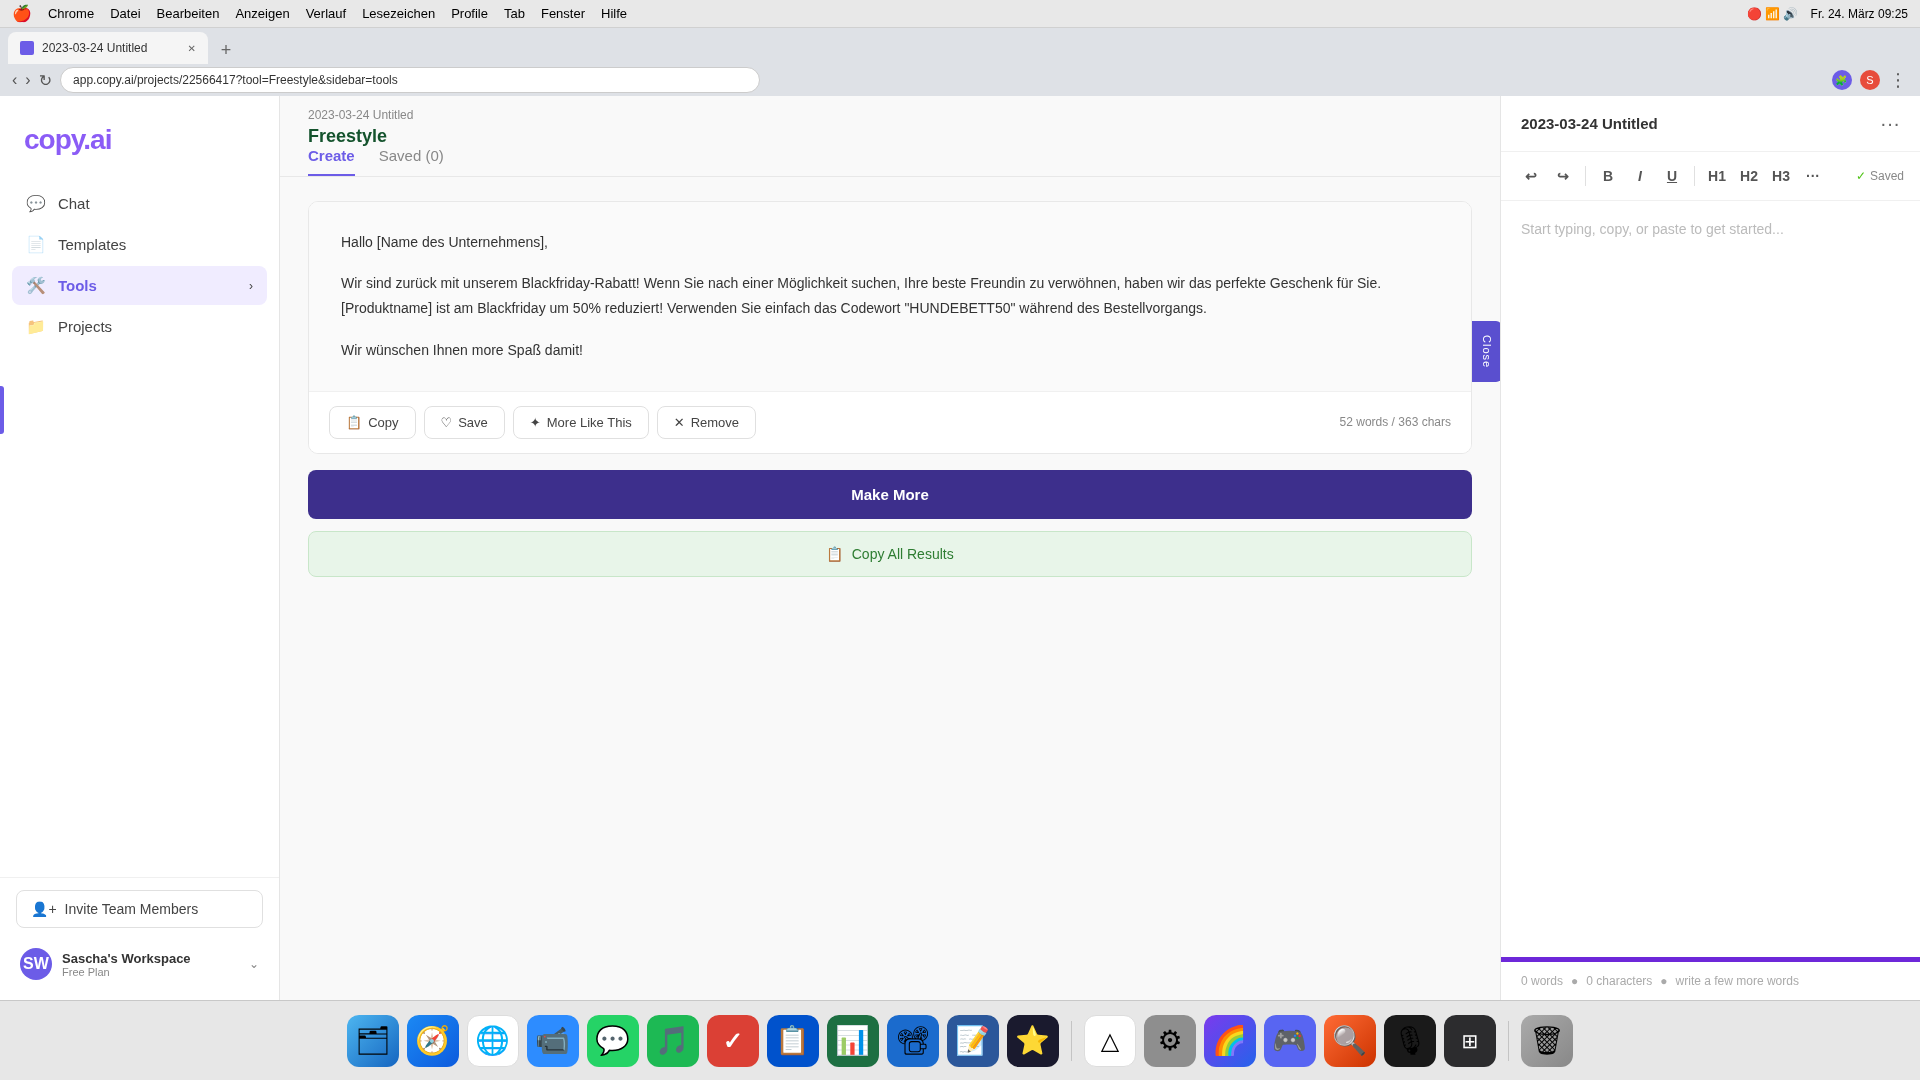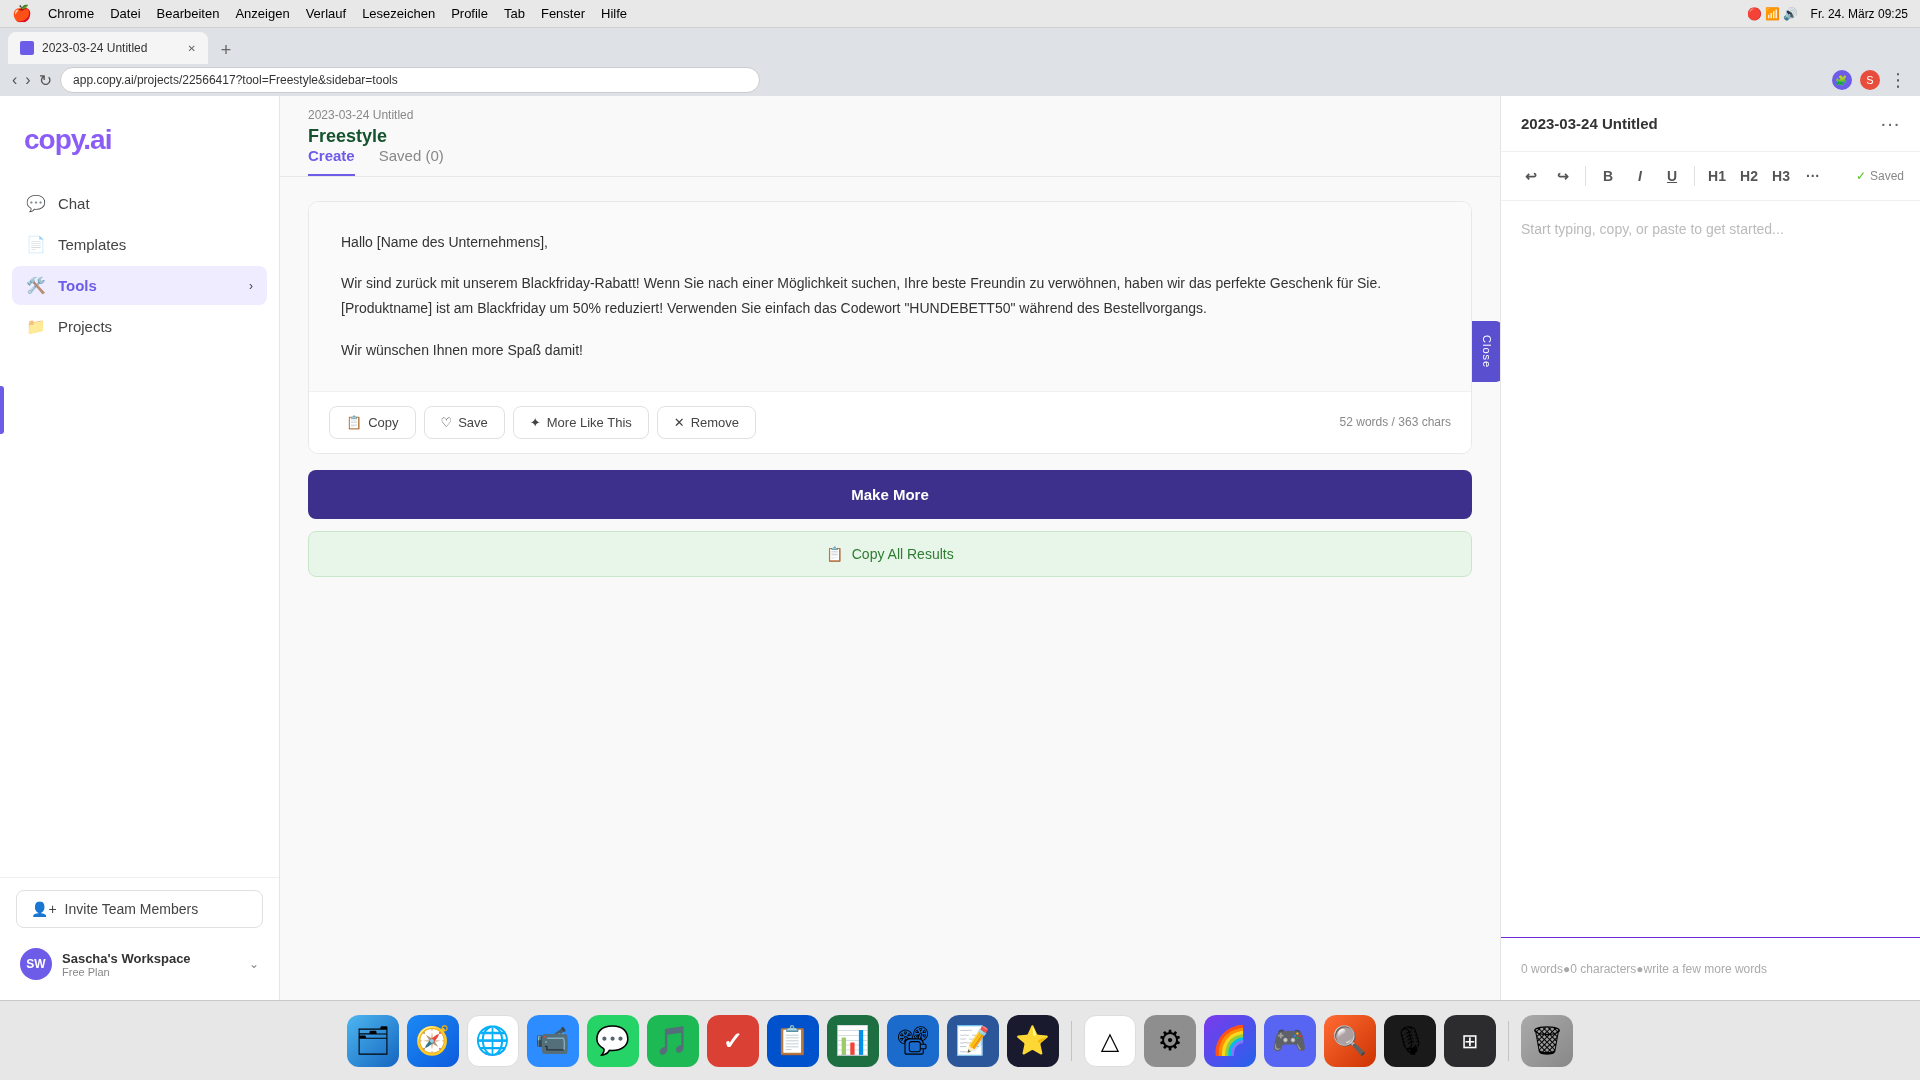--- a/index.html
+++ b/index.html
@@ -161,21 +161,21 @@
     }
     .workspace-avatar {
       width: 32px;
       height: 32px;
       background: #6c5ce7;
       border-radius: 50%;
       display: flex;
       align-items: center;
       justify-content: center;
       color: #fff;
-      font-size: 12px;
+      font-size: 16px;
       font-weight: 600;
       text-align: right;
     }
     .workspace-info { flex: 1; }
     .workspace-name { font-size: 13px; font-weight: 600; color: #333; }
     .workspace-plan { font-size: 11px; color: #888; }
     .workspace-chevron { font-size: 12px; color: #888; }
 
     
     .main-content {
@@ -335,26 +335,27 @@
     }
     .toolbar-divider { width: 1px; height: 20px; background: #e0e0e0; margin: 0 4px; }
     .toolbar-saved { margin-left: auto; font-size: 12px; color: #888; display: flex; align-items: center; gap: 4px; }
     .panel-body {
       flex: 1;
       padding: 20px;
       color: #bbb;
       font-size: 14px;
     }
     .panel-footer {
-      padding: 24px 20px;
-      border-top: 1px solid #6d28d9;
+      padding: 12px 20px;
+      border-top: 5px solid #6d28d9;
       font-size: 12px;
       color: #aaa;
       display: flex;
       align-items: center;
+      gap: 8px;
     }
     .footer-dot { color: #aaa; }
 
     
     .dock {
       height: 80px;
       background: rgba(230,230,230,0.9);
       border-top: 1px solid #c8c8c8;
       display: flex;
       align-items: center;

